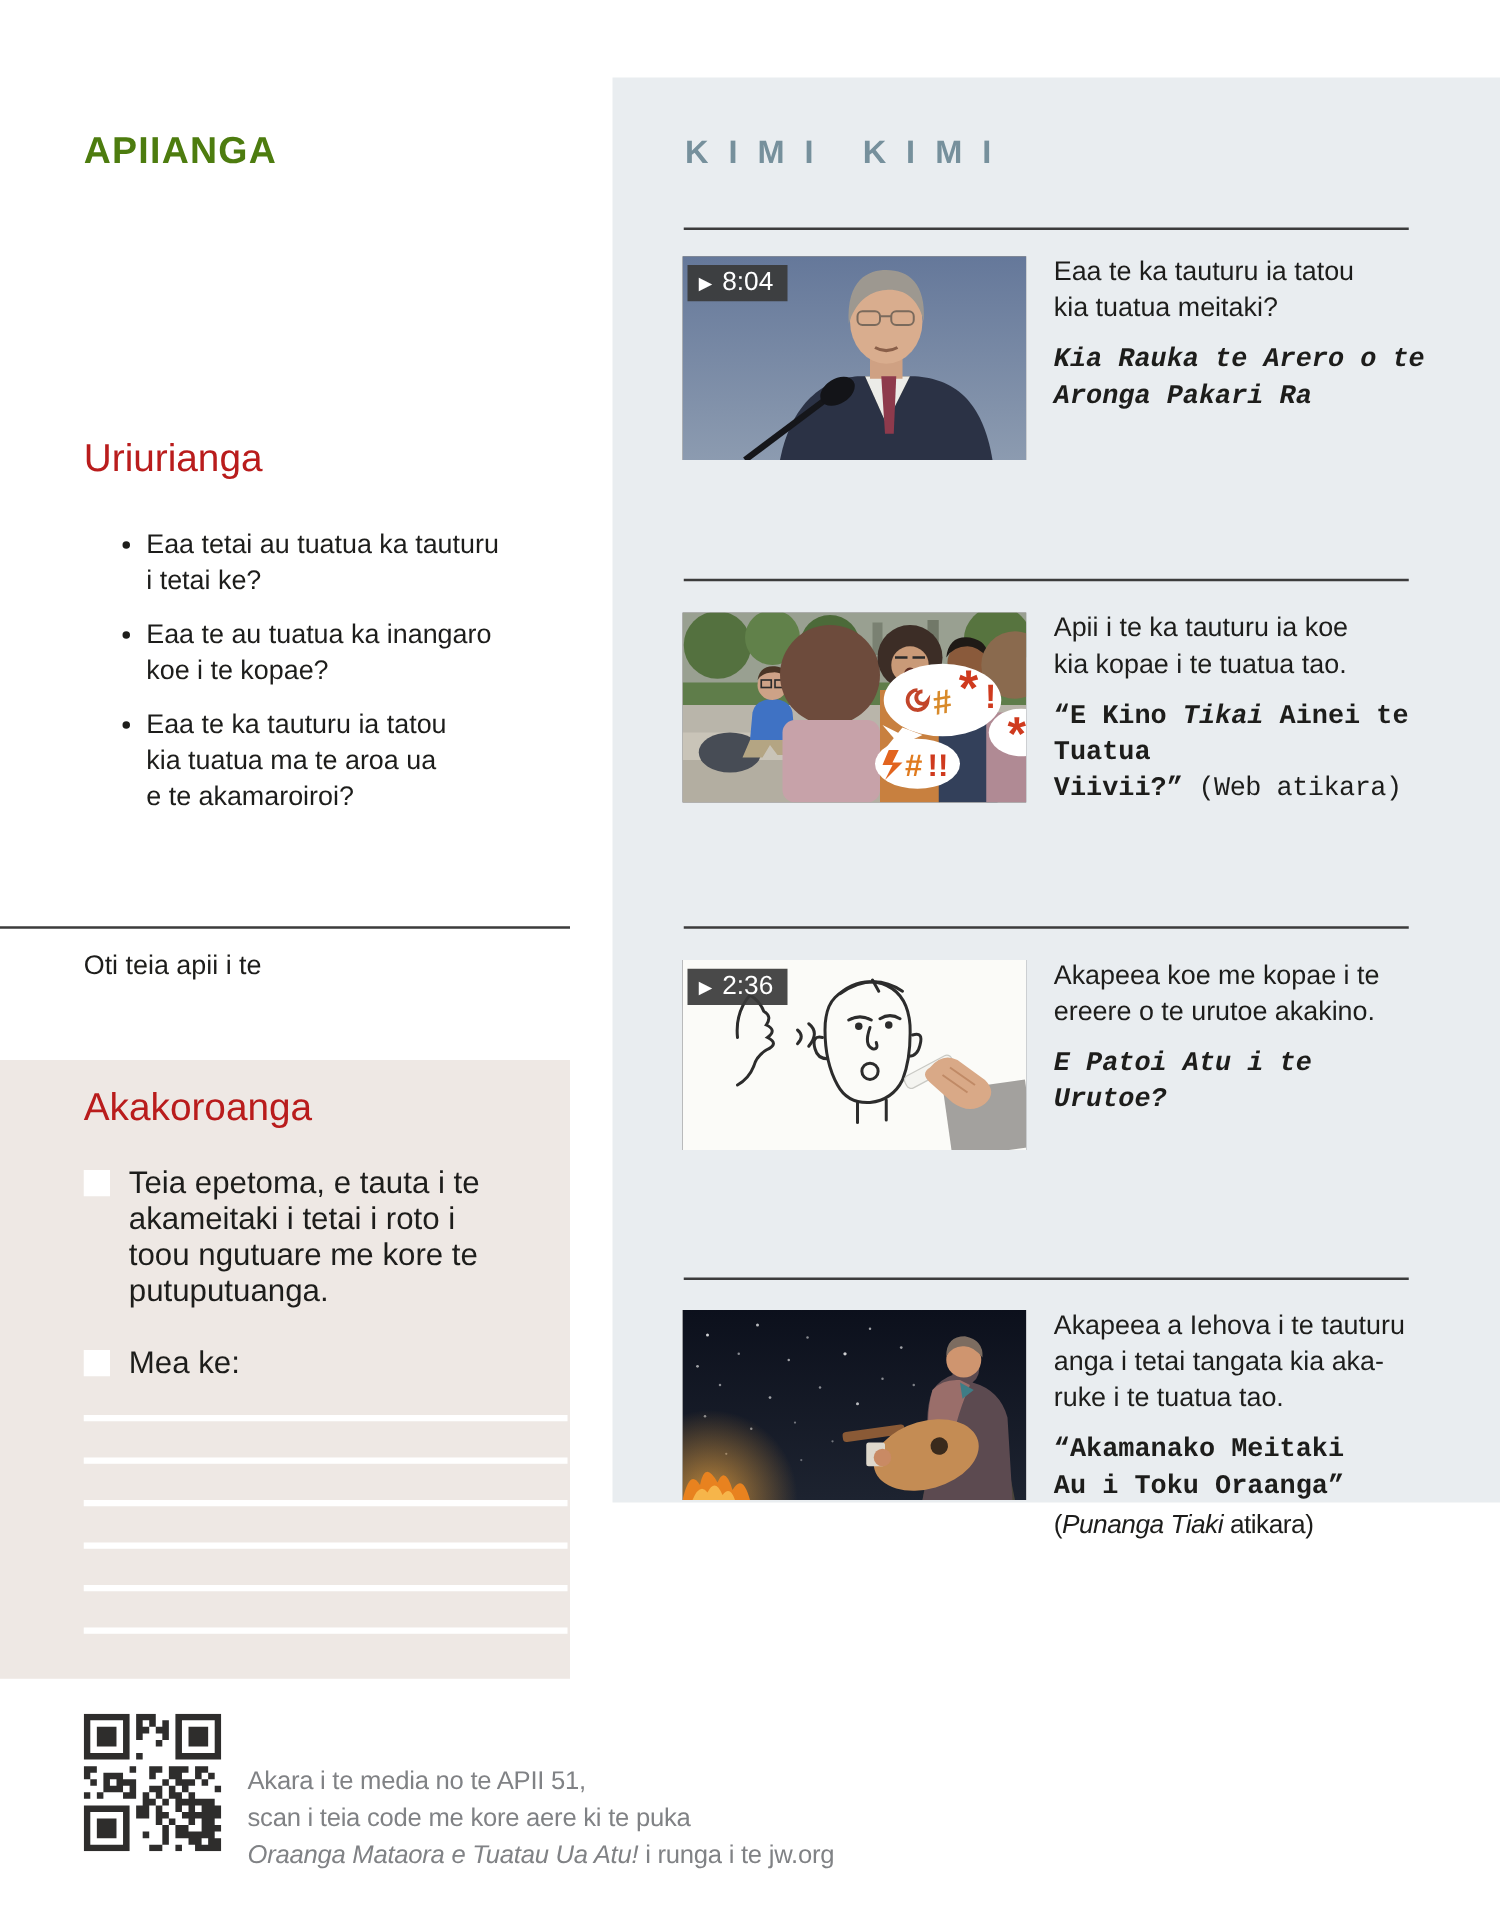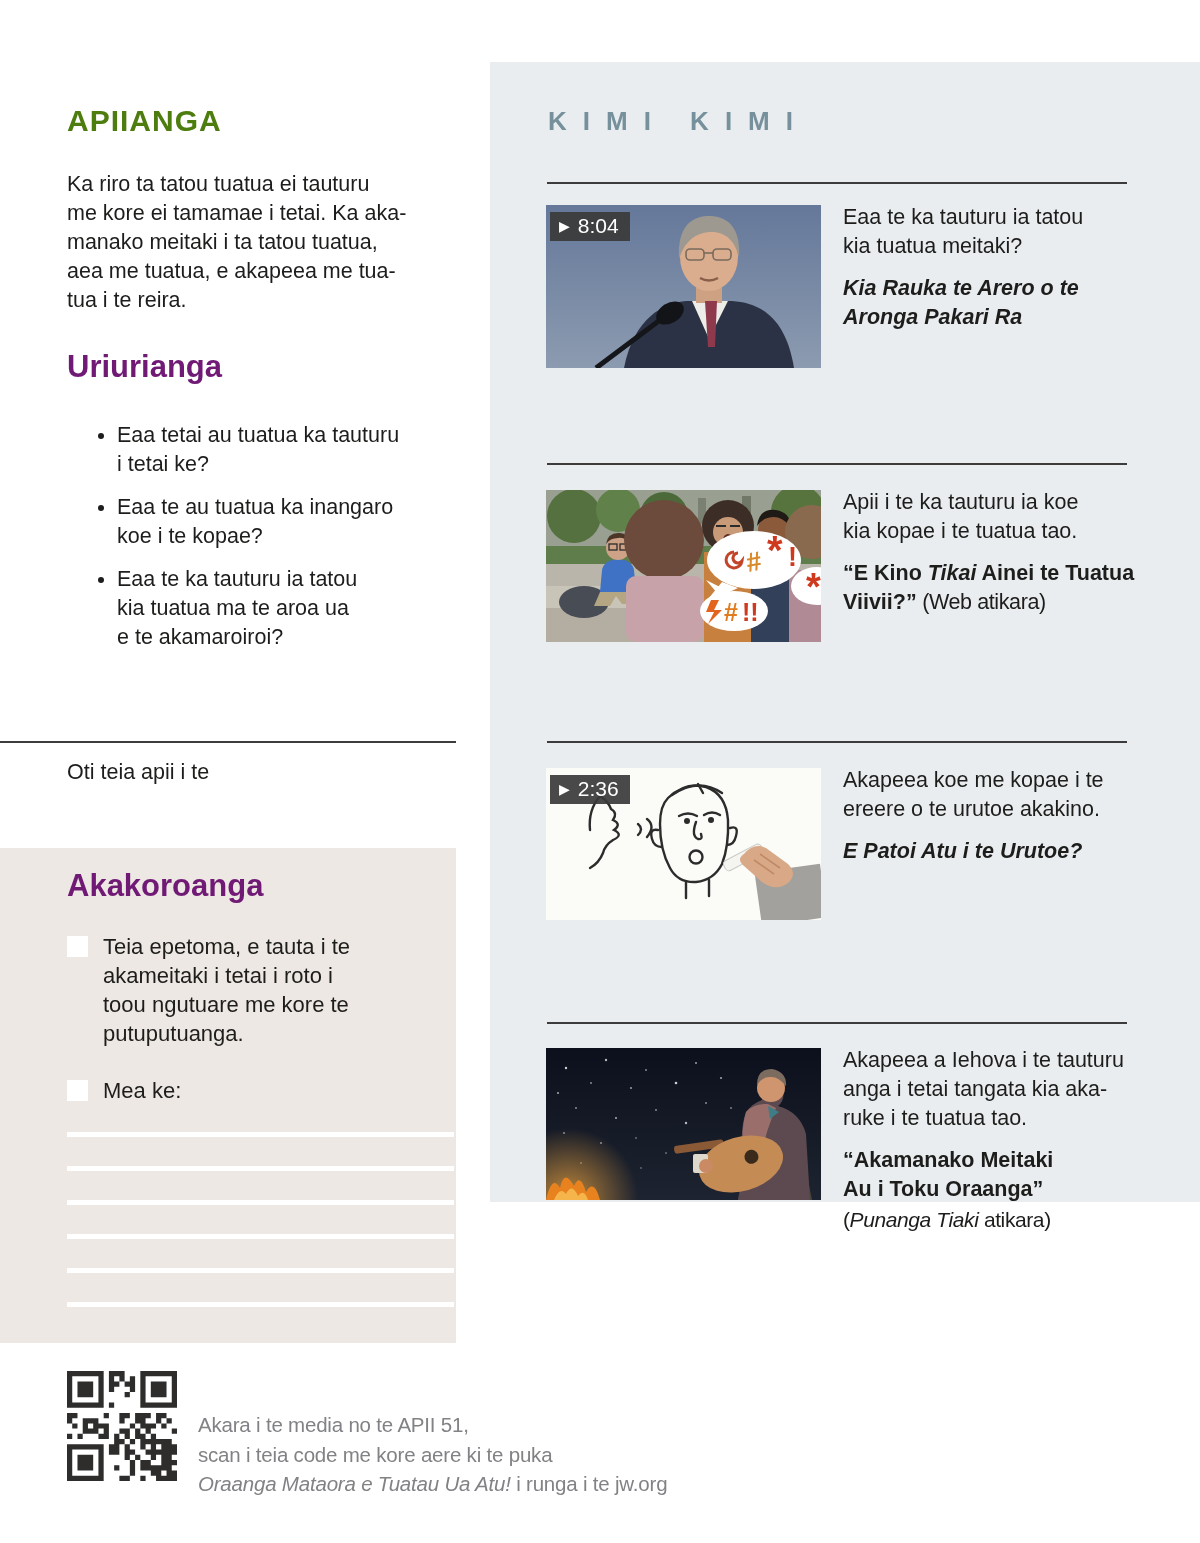--- a/index.html
+++ b/index.html
@@ -4,34 +4,34 @@
 <style>
   html,body{margin:0;padding:0;background:#ffffff;}
   .page{position:relative;width:1200px;height:1543px;background:#ffffff;overflow:hidden;
         font-family:"Liberation Sans",sans-serif;color:#1d1d1b;}
 
   
   .h-purple{position:absolute;left:67px;top:104px;font-size:30px;font-weight:700;
             letter-spacing:1px;color:#4d7c0f;margin:0;}
   .lesson-body{position:absolute;left:67px;top:170px;width:380px;font-size:21.5px;
                line-height:29px;white-space:pre-line;margin:0;}
-  .h-slate{font-size:31px;font-weight:700;color:#701a75;margin:0;}
+  .h-slate{font-size:31px;font-weight:400;color:#b91c1c;margin:0;}
   .h-discussion{position:absolute;left:67px;top:349px;}
   .bullets{position:absolute;left:95px;top:421px;margin:0;padding-left:22px;width:330px;}
   .bullets li{font-size:21.5px;line-height:29px;margin-bottom:14px;white-space:pre-line;}
   .left-rule{position:absolute;left:0;top:741px;width:456px;height:2px;background:#3c3c3c;}
   .oti{position:absolute;left:67px;top:760px;font-size:21.5px;margin:0;}
 
   .goals{position:absolute;left:0;top:848px;width:456px;height:495px;background:#eee8e4;}
   .goals .h-slate{position:absolute;left:67px;top:20px;}
   .goal{position:absolute;left:67px;display:flex;gap:15px;width:360px;}
   .goal-1{top:84px;}
   .goal-2{top:228px;text-align:center;}
   .cb{width:21px;height:21px;background:#ffffff;flex:none;margin-top:4px;}
-  .goal-text{font-size:22px;line-height:29px;white-space:pre-line;}
+  .goal-text{font-size:25px;line-height:29px;white-space:pre-line;}
   .wline{position:absolute;left:67px;width:387px;height:5px;background:#ffffff;}
 
   .qr{position:absolute;left:67px;top:1371px;width:110px;height:110px;}
   .qr-caption{position:absolute;left:198px;top:1410px;font-size:20.5px;line-height:29.5px;
               color:#808285;letter-spacing:-0.2px;}
   .qr-caption .i{font-style:italic;}
 
   
   .right-panel{position:absolute;left:490px;top:62px;width:710px;height:1140px;background:#e9edf0;}
   .kimi{position:absolute;left:58px;top:44px;font-size:26px;font-weight:700;
@@ -42,38 +42,33 @@
   .row{position:absolute;left:56px;width:600px;}
   .row-1{top:143px;} .row-2{top:428px;} .row-3{top:706px;} .row-4{top:986px;}
   .thumb{position:relative;width:275px;overflow:hidden;background:#777;}
   .thumb svg{display:block;width:100%;height:100%;}
   .th-163{height:163px;} .th-152{height:152px;}
   .badge{position:absolute;left:4px;top:7px;background:rgba(58,58,58,0.92);color:#fff;
          display:flex;align-items:center;gap:8px;padding:2px 11px 3px 9px;font-size:21px;}
   .badge .play{font-size:14px;line-height:1;}
   .mtext{position:absolute;left:297px;top:-2px;width:305px;font-size:21.5px;line-height:29px;}
   .desc{margin:0 0 13px;white-space:pre-line;}
-  .vtitle{margin:0;font-weight:700;white-space:pre-line;}
+  .vtitle{margin:0;font-weight:700;white-space:pre-line;font-family:Liberation Mono, monospace;}
   .bi{font-style:italic;font-weight:700;}
   .cond{font-weight:400;letter-spacing:-0.4px;}
   .sub{margin:1px 0 0;font-size:21px;letter-spacing:-0.3px;}
   .sub .i{font-style:italic;}
   svg text{font-family:"Liberation Sans",sans-serif;}
 </style>
 </head>
 <body>
 
 <div class="page">
 
   <h1 class="h-purple">APIIANGA</h1>
-  <p class="lesson-body">Ka riro ta tatou tuatua ei tauturu
-me kore ei tamamae i tetai. Ka aka-
-manako meitaki i ta tatou tuatua,
-aea me tuatua, e akapeea me tua-
-tua i te reira.</p>
 
   <h2 class="h-slate h-discussion">Uriurianga</h2>
   <ul class="bullets">
     <li>Eaa tetai au tuatua ka tauturu
 i tetai ke?</li>
     <li>Eaa te au tuatua ka inangaro
 koe i te kopae?</li>
     <li>Eaa te ka tauturu ia tatou
 kia tuatua ma te aroa ua
 e te akamaroiroi?</li>

